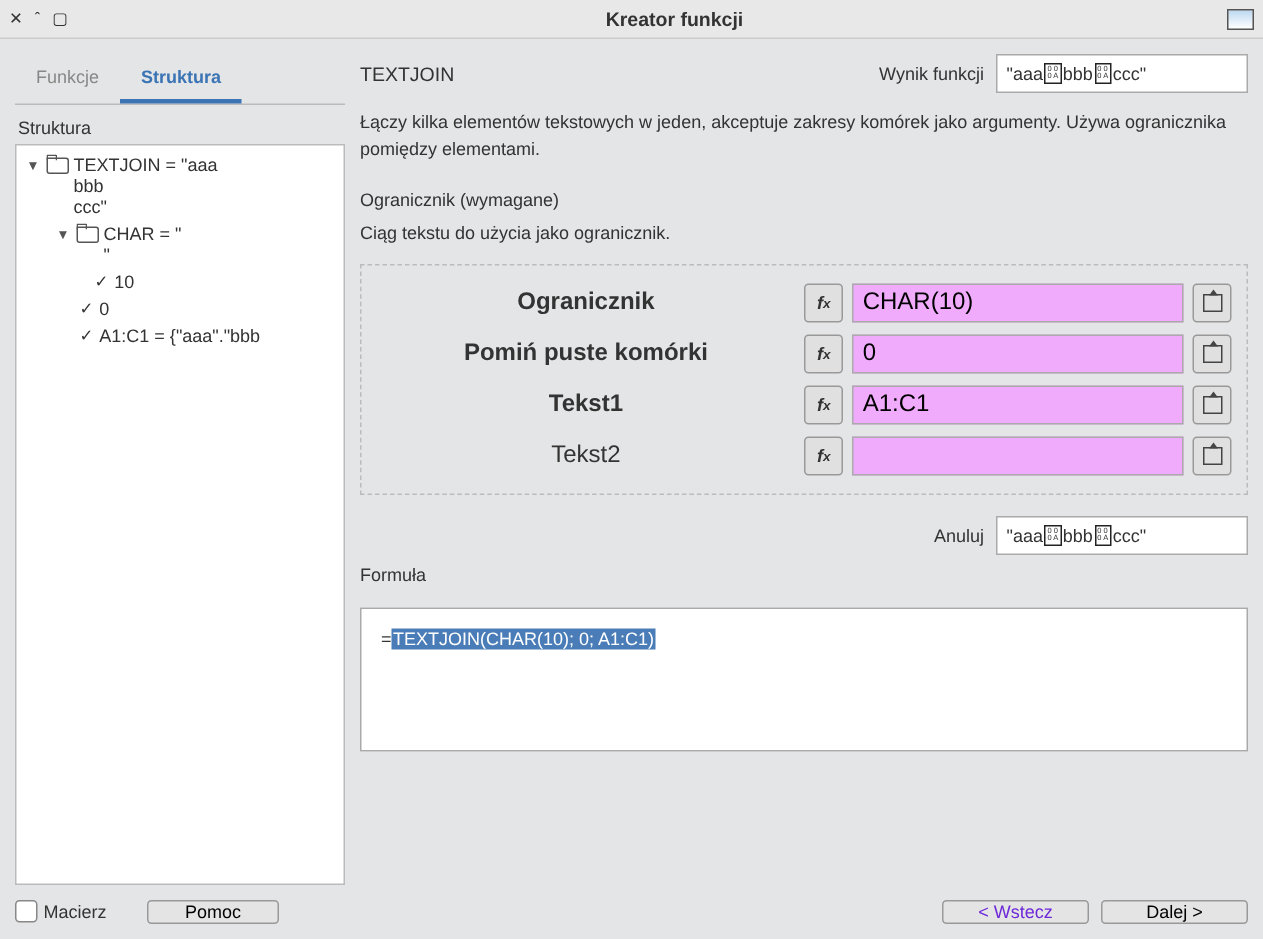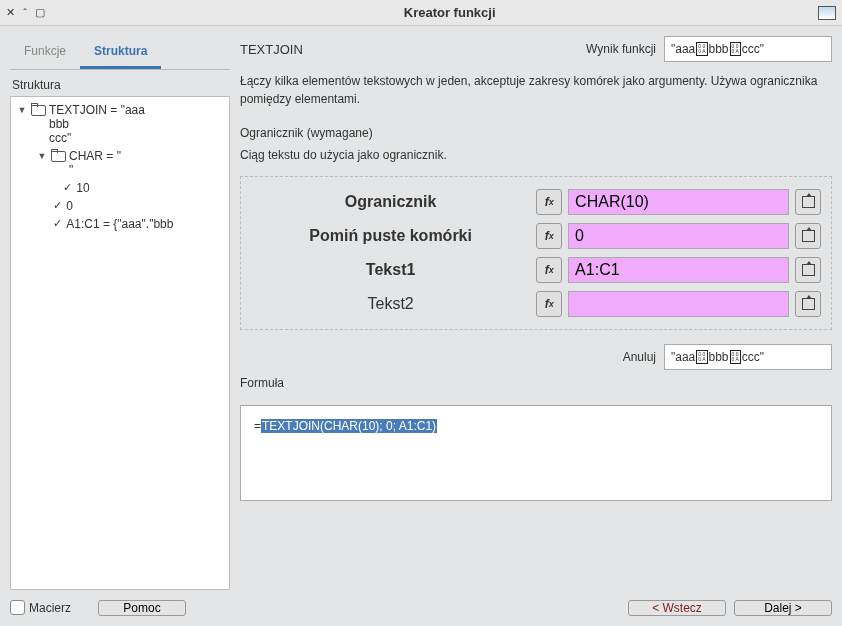--- a/index.html
+++ b/index.html
@@ -50,21 +50,21 @@
 .formula-label { font-size: 12px; margin-bottom: 15px; }
 .formula-box { height: 96px; border: 1px solid #aaa; background: #fff; padding: 13px; font-size: 12px; }
 .formula-eq { }
 .formula-sel { background: #4a7db8; color: #fff; padding: 0 1px; }
 .bottom-bar { display: flex; align-items: flex-start; gap: 8px; padding-top: 10px; }
 .chk-wrap { display: flex; align-items: center; gap: 4px; flex: 0 0 80px; }
 .chk { width: 15px; height: 15px; border: 1px solid #888; background: #fff; border-radius: 3px; }
 .btn { height: 16px; border: 1px solid #999; background: #e4e4e4; border-radius: 3px; font-size: 12px; cursor: pointer; padding: 0 6px; }
 .btn.help { width: 88px; }
 .btn.nav { width: 98px; }
-.btn.disabled { color: #7f1d1d; cursor: default; }
+.btn.disabled { color: #6d28d9; cursor: default; }
 .spacer { flex: 1; }
 </style>
 </head>
 <body>
 
 <div class="titlebar">
   <div class="titlebar-controls">
     <span>✕</span>
     <span>ˆ</span>
     <span>▢</span>

